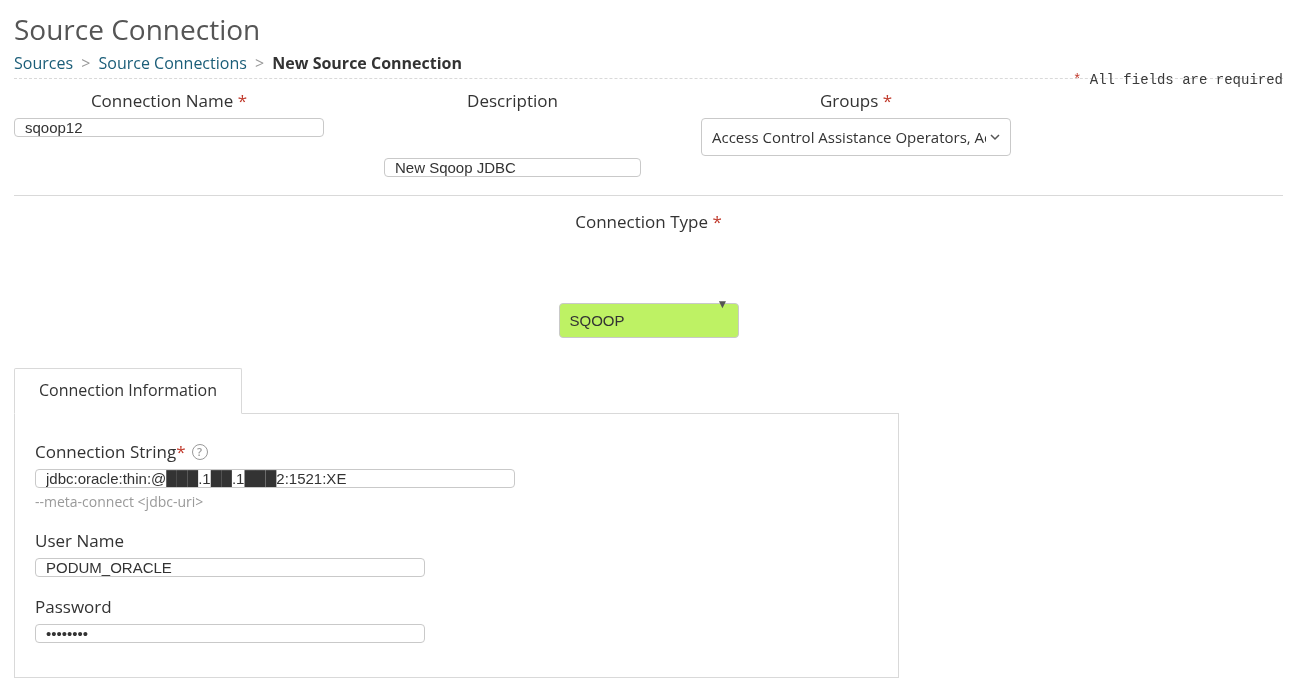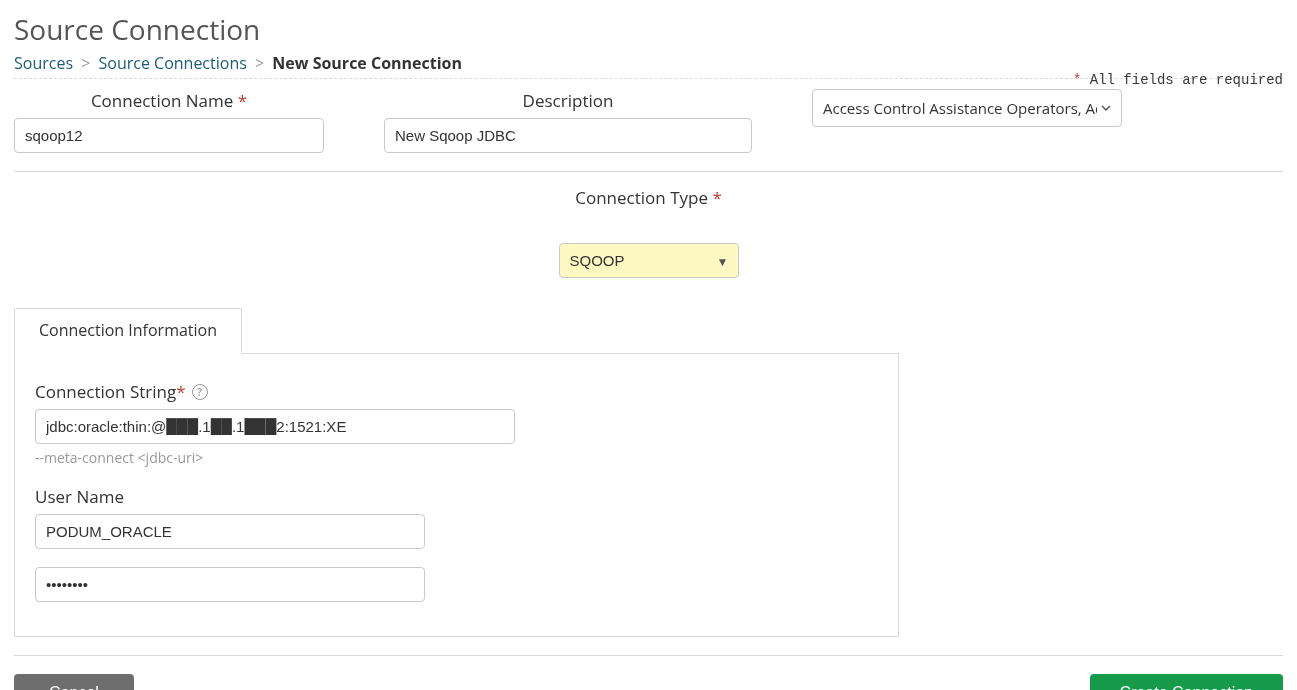--- a/index.html
+++ b/index.html
@@ -24,37 +24,38 @@
   .breadcrumb .current{color:#333;font-weight:700;}
   .dashed-sep{border:none;border-top:1px dashed var(--border-light);margin:4px 0 10px 0;}
   .solid-sep{border:none;border-top:1px solid var(--border-light);margin:18px 0;}
   .req-note{position:absolute;right:14px;top:72px;font-size:14px;color:var(--text);font-family:Liberation Mono, monospace;}
   .req-star{color:var(--required);}
   .row1{display:flex;gap:60px;align-items:flex-start;margin-top:6px;}
   .field-col{display:flex;flex-direction:column;align-items:center;}
   .field-label{font-size:17px;font-weight:500;color:#333;margin-bottom:6px;}
   .text-input{
     border:1px solid var(--border);border-radius:4px;background:#fff;
-    padding:8px 10px;font-size:15px;color:#333;outline:none;
+    padding:0 10px;font-size:15px;color:#333;outline:none;
   }
   .w-sm{width:310px;}
-  .w-md{width:368px;}
+  .w-md{width:257px;margin-top:40px;}
   .w-groups{width:310px;}
   .groups-display{
     border:1px solid var(--border);border-radius:4px;background:#fff;
     padding:8px 10px;font-size:15px;color:#333;display:flex;align-items:center;
     overflow:hidden;white-space:nowrap;cursor:pointer;
   }
   .groups-text{flex:1;overflow:hidden;text-overflow:clip;}
   .groups-chev{flex:none;color:#555;margin-left:4px;display:inline-flex;}
   .select-wrap{position:relative;width:180px;}
   .select-input{
-    width:100%;border:1px solid var(--border);border-radius:4px;background:#fef9c3;
+    width:100%;border:1px solid var(--border);border-radius:4px;background:#bef264;
     padding:8px 30px 8px 10px;font-size:15px;color:#333;appearance:none;-webkit-appearance:none;
     cursor:pointer;
+    margin-top:36px;
   }
   .select-caret{position:absolute;right:10px;top:50%;transform:translateY(-50%);pointer-events:none;color:#555;font-size:12px;}
   .tabs{display:flex;margin-top:30px;border-bottom:1px solid var(--border-light);}
   .tab{
     padding:10px 24px 12px 24px;font-size:16px;color:#555;background:var(--tab-inactive);
     border:1px solid var(--border-light);border-bottom:none;cursor:pointer;
     border-top-left-radius:2px;border-top-right-radius:2px;margin-right:0;
   }
   .tab.active{background:#fff;color:#333;border-bottom:1px solid #fff;margin-bottom:-1px;}
   .tab + .tab{border-left:none;}
@@ -107,20 +108,23 @@
     </div>
 
     <div class="field-col">
       <label class="field-label">
         <span>Description</span>
       </label>
       <input type="text" class="text-input w-md" value="New Sqoop JDBC" style="">
     </div>
 
     <div class="field-col">
+      <label class="field-label">
+        <span>Groups</span><span class="req-star"> *</span>
+      </label>
       <div class="groups-display w-groups">
         <span class="groups-text">Access Control Assistance Operators,  Admin</span>
         <span class="groups-chev">
           <svg width="10" height="10" viewBox="0 0 10 10">
               <path d="M1 3 L5 7 L9 3" fill="none" stroke="#555" stroke-width="1.5"></path>
             </svg>
         </span>
       </div>
     </div>
   </div>
@@ -154,20 +158,23 @@
     </div>
 
     <div class="form-row">
       <label class="form-label">
         <span>User Name</span>
       </label>
       <input type="text" class="text-input w-user" value="PODUM_ORACLE" style="">
     </div>
 
     <div class="form-row" style="margin-bottom:4px;">
+      <label class="form-label">
+        <span>Password</span>
+      </label>
       <input type="text" class="text-input w-user" value="••••••••" style="">
     </div>
 
   </div>
 
   <hr class="solid-sep">
 
   <div class="actions">
     <button class="btn btn-cancel">Cancel</button>
     <button class="btn btn-primary">Create Connection</button>

